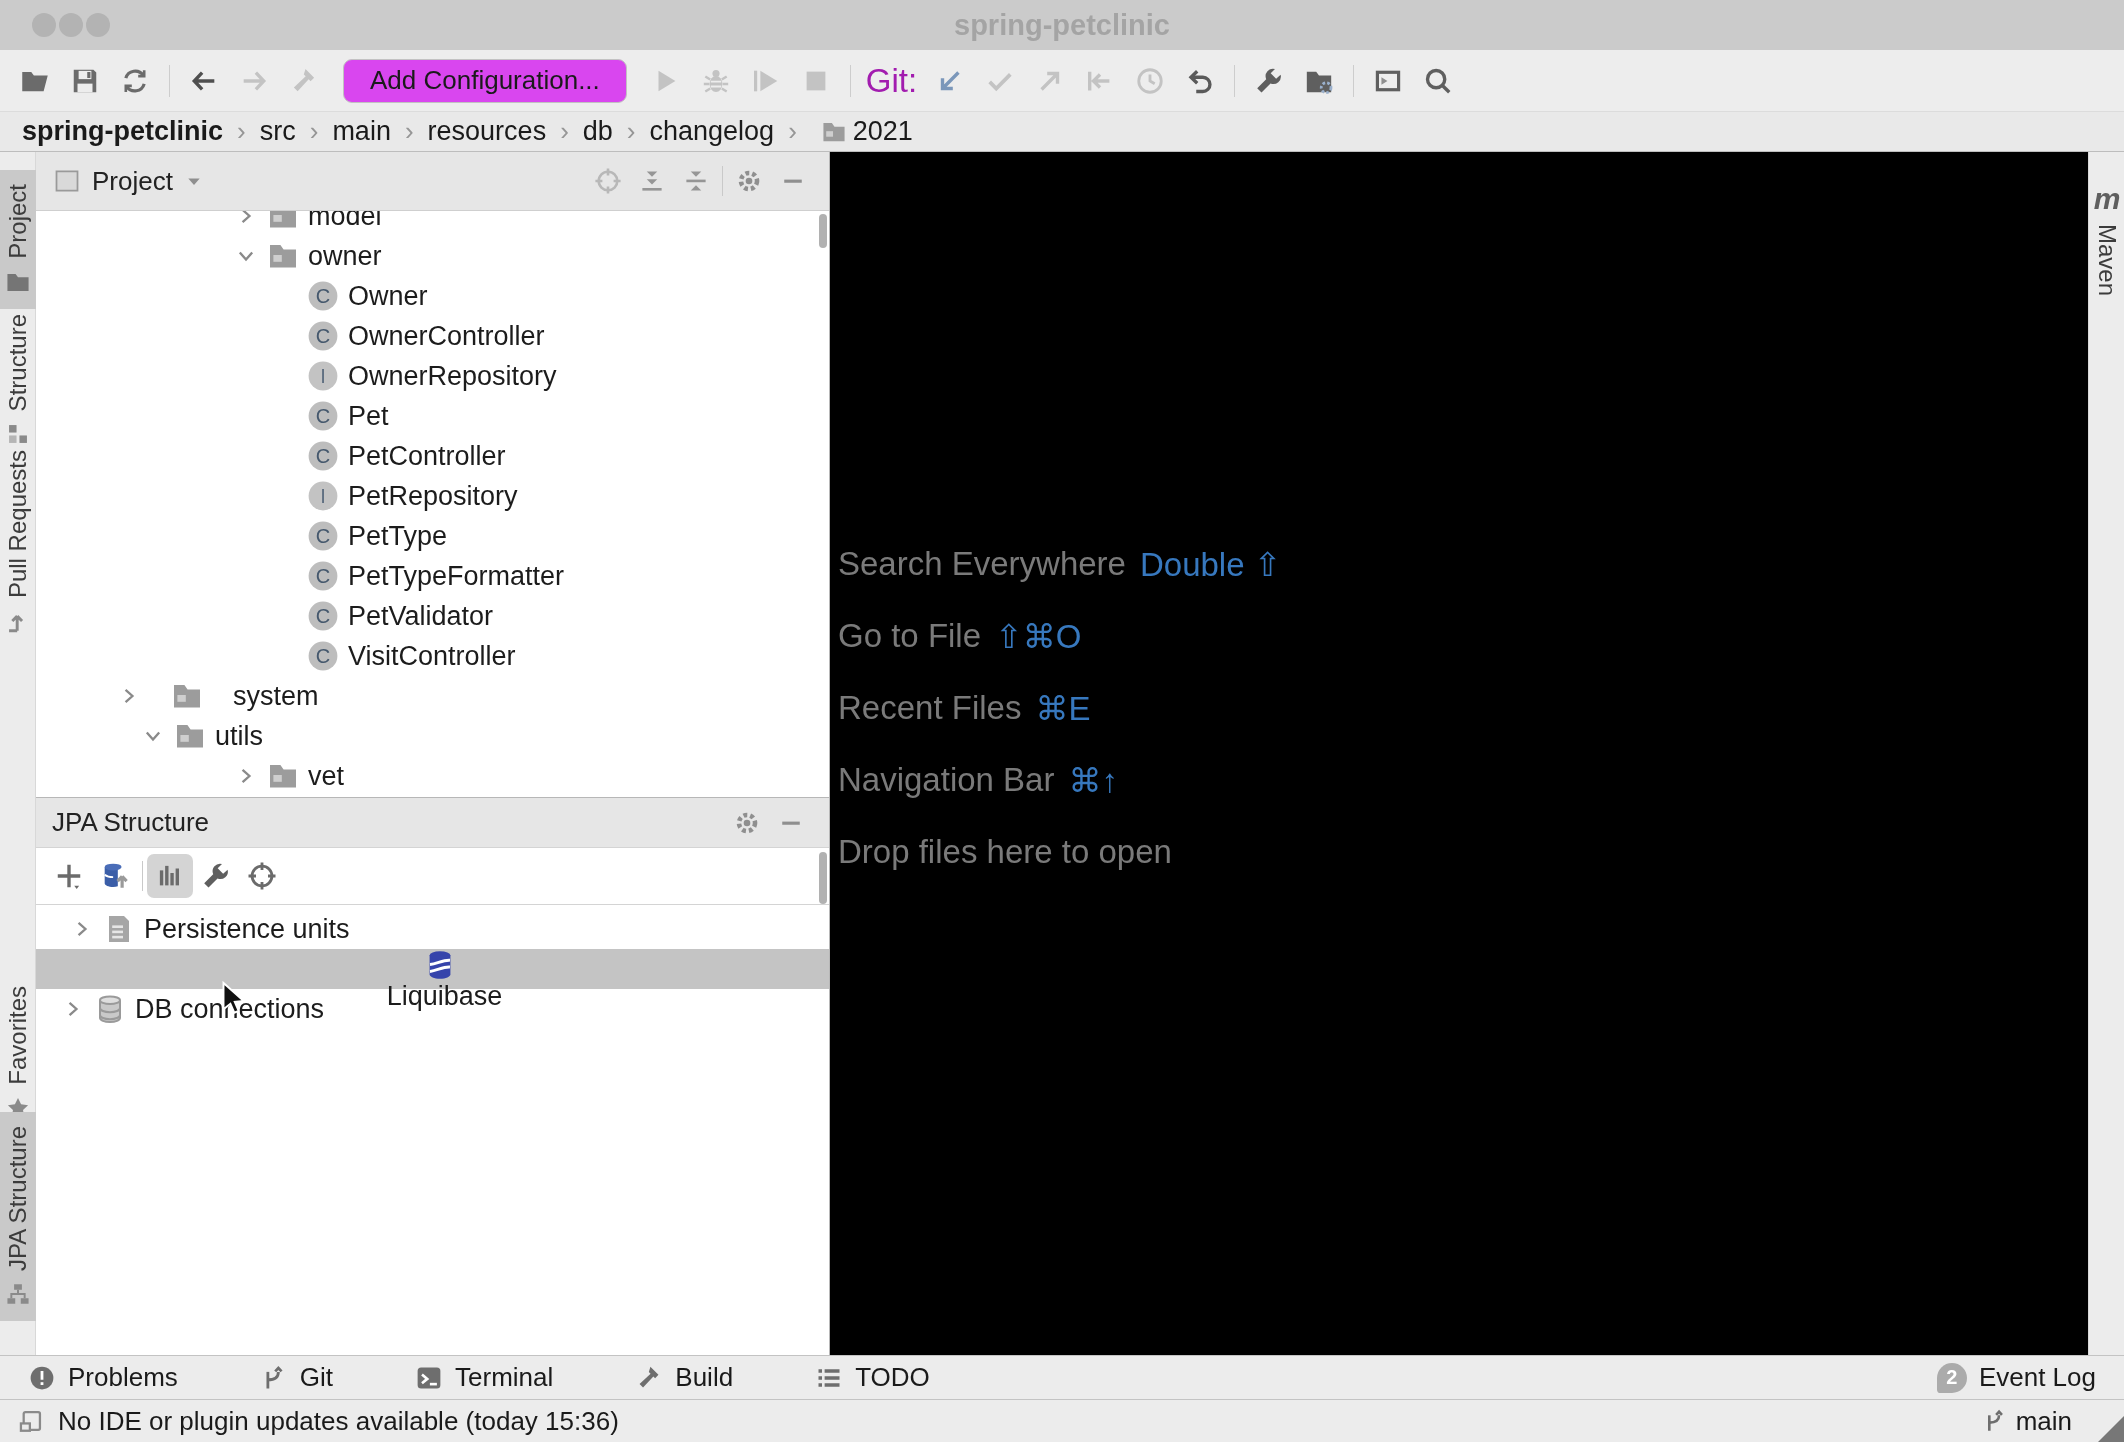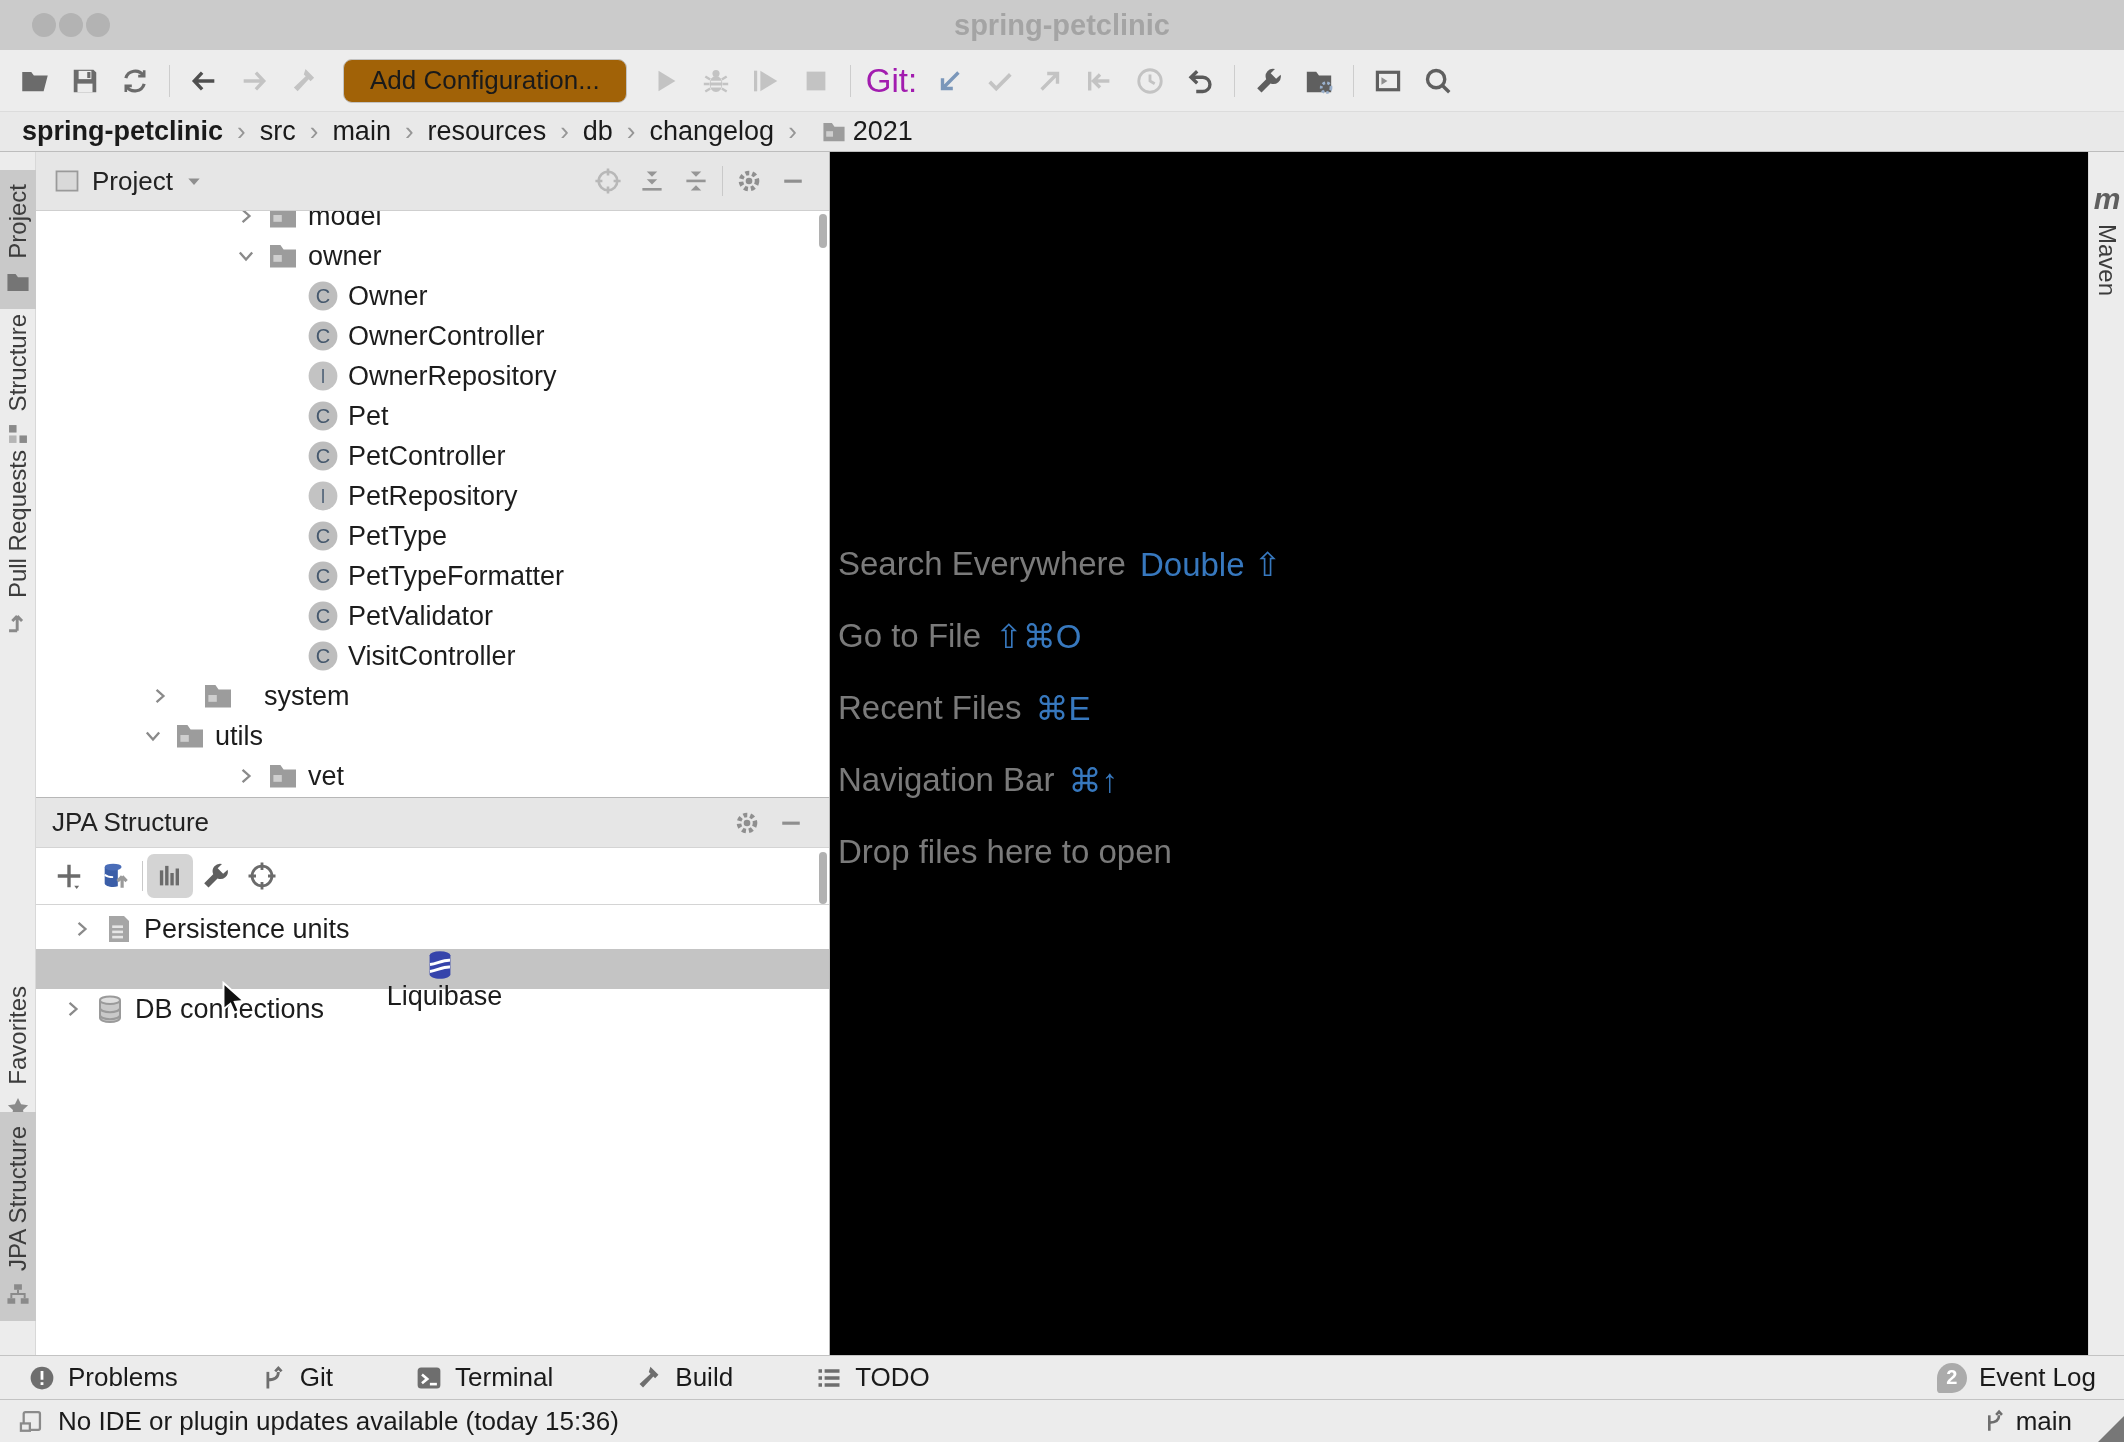--- a/index.html
+++ b/index.html
@@ -13,21 +13,21 @@
   .tl1{left:32px}.tl2{left:59px}.tl3{left:86px}
   .title-text{position:absolute;left:0;top:0;width:100%;height:50px;line-height:50px;text-align:center;
               font-size:29px;font-weight:bold;color:#a4a4a4;}
 
   
   .toolbar{position:absolute;left:0;top:50px;width:2124px;height:62px;background:#ededed;
            border-bottom:1px solid #dcdcdc;box-sizing:border-box;display:flex;align-items:center;padding-left:10px;}
   .tbtn{width:50px;height:44px;display:flex;align-items:center;justify-content:center;flex:none;}
   .tbtn svg{width:30px;height:30px;}
   .tsep{width:1px;height:32px;background:#cdcdcd;margin:0 9px;flex:none;}
-  .addconf{height:42px;margin:0 14px;padding:0 26px;background:#a16207;border:1px solid #c2c2c2;border-radius:9px;
+  .addconf{height:42px;margin:0 14px;padding:0 26px;background:#d946ef;border:1px solid #c2c2c2;border-radius:9px;
            font-size:26px;color:#1a1a1a;display:flex;align-items:center;flex:none;}
   .gitlabel{font-size:33px;color:#a21caf;margin:0 8px 0 6px;flex:none;}
 
   
   .breadcrumbs{position:absolute;left:0;top:112px;width:2124px;height:40px;background:#e9e9e9;
                border-bottom:1px solid #bdbdbd;box-sizing:border-box;display:flex;align-items:center;
                padding-left:22px;font-size:27px;color:#1a1a1a;}
   .crumb{margin:0 7px;}
   .crumb.bold{font-weight:bold;margin-left:0;}
   .crumb-sep{color:#969696;margin:0 7px;font-size:26px;}
@@ -479,21 +479,21 @@
       </div>
       <div class="trow" style="padding-left: 271px;">
         <span class="ticon">
           <svg viewBox="0 0 16 16">
             <circle cx="8" cy="8" r="7.2" fill="#bdbdbd"></circle>
             <text x="8" y="11.6" text-anchor="middle" font-size="10" fill="#45586d" font-family="Liberation Sans, sans-serif">C</text>
           </svg>
         </span>
         <span>VisitController</span>
       </div>
-      <div class="trow" style="padding-left: 111px; gap: 21px;">
+      <div class="trow" style="padding-left: 80px; gap: 21px;">
         <span class="chev">
           <svg viewBox="0 0 16 16">
             <path d="M5.5 3.5l5 4.5-5 4.5" fill="none" stroke="#8a8a8a" stroke-width="1.7"></path>
           </svg>
         </span>
         <span class="ticon">
           <svg viewBox="0 0 16 16">
             <path d="M1.5 2.5h5.2l1.6 2.2h6.2v9H1.5z" fill="#9c9c9c"></path>
             <rect x="3.2" y="7.5" width="4.2" height="3.4" fill="#cfcfcf"></rect>
           </svg>

